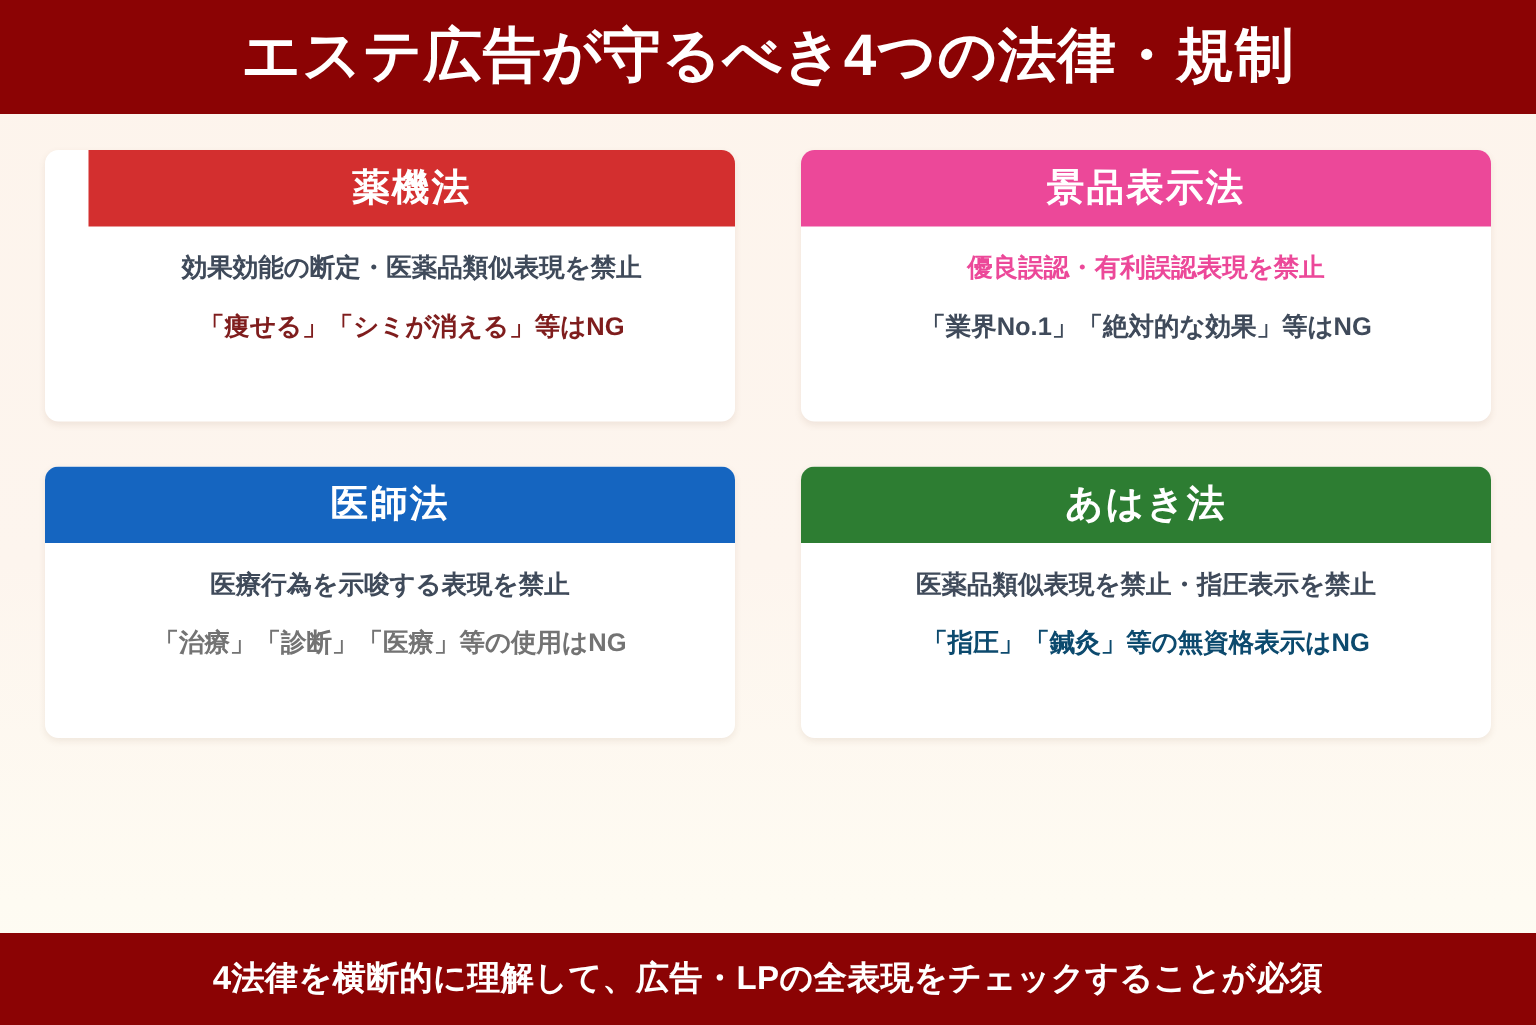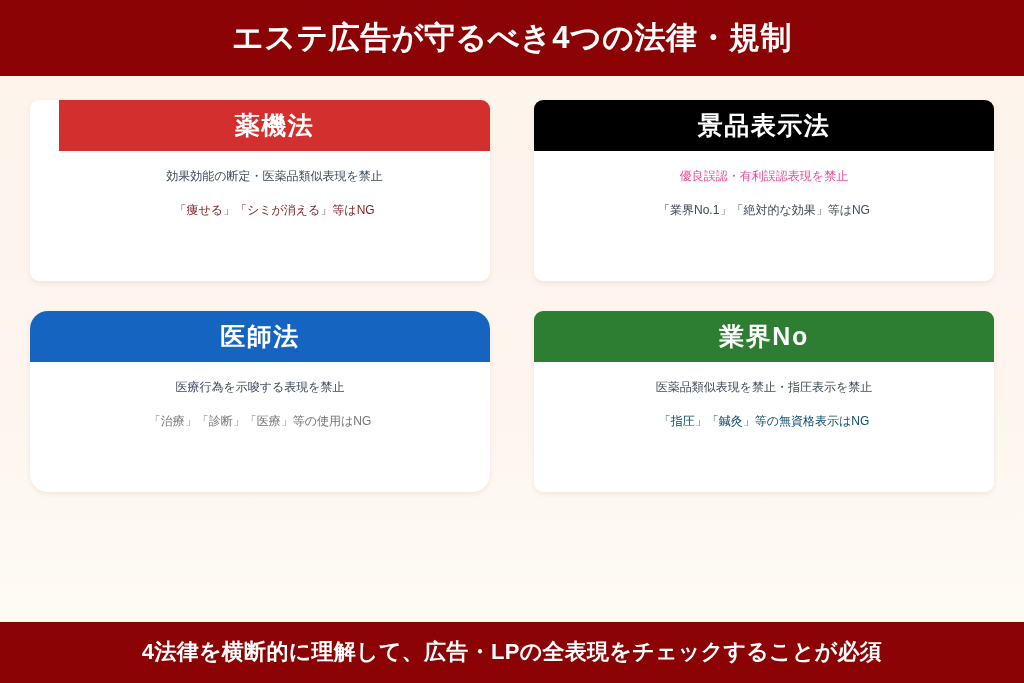--- a/index.html
+++ b/index.html
@@ -30,21 +30,21 @@
     flex: 0 0 76px;
     height: 76px;
     background: #8B0304;
     display: flex;
     align-items: center;
     justify-content: center;
     overflow: hidden;
   }
   .header-title {
     color: #FFFFFF;
-    font-size: 31px;
+    font-size: 39px;
     font-weight: bold;
     letter-spacing: 0.5px;
     line-height: 1.1;
     text-align: center;
     white-space: nowrap;
   }
 
   
   .cards-area {
     flex: 1 1 auto;
@@ -83,24 +83,25 @@
     white-space: nowrap;
   }
   .card-body {
     flex: 1 1 auto;
     padding: 19px 14px 0 14px;
     box-sizing: border-box;
     text-align: center;
   }
   .card-line {
     color: #3F4A5A;
-    font-size: 12px;
+    font-size: 17px;
     line-height: 1;
     margin: 0 0 22px 0;
     white-space: nowrap;
+    font-weight: bold;
   }
   .card-line:last-child {
     margin-bottom: 0;
   }
 
   
   .footer-band {
     flex: 0 0 61px;
     height: 61px;
     background: #8B0304;
@@ -135,42 +136,42 @@
         <div class="card-header" style="background: rgb(211, 47, 47);">
           <span class="card-header-title">薬機法</span>
         </div>
         <div class="card-body">
           <p class="card-line" style="color: rgb(63, 74, 90);">効果効能の断定・医薬品類似表現を禁止</p>
           <p class="card-line" style="color: #7f1d1d;">「痩せる」「シミが消える」等はNG</p>
         </div>
       </div>
 
       <div class="law-card" style="background: rgb(255, 255, 255);">
-        <div class="card-header" style="background: #000000;">
+        <div class="card-header" style="background: #ec4899;">
           <span class="card-header-title">景品表示法</span>
         </div>
         <div class="card-body">
           <p class="card-line" style="color: #ec4899;">優良誤認・有利誤認表現を禁止</p>
           <p class="card-line" style="color: rgb(63, 74, 90);">「業界No.1」「絶対的な効果」等はNG</p>
         </div>
       </div>
 
-      <div class="law-card" style="background: rgb(255, 255, 255); border-radius: 18px;">
+      <div class="law-card" style="background: rgb(255, 255, 255);">
         <div class="card-header" style="background: rgb(21, 101, 192);">
           <span class="card-header-title">医師法</span>
         </div>
         <div class="card-body">
           <p class="card-line" style="color: rgb(63, 74, 90);">医療行為を示唆する表現を禁止</p>
           <p class="card-line" style="color: #737373;">「治療」「診断」「医療」等の使用はNG</p>
         </div>
       </div>
 
       <div class="law-card" style="background: rgb(255, 255, 255);">
         <div class="card-header" style="background: rgb(45, 125, 50);">
-          <span class="card-header-title">業界No</span>
+          <span class="card-header-title">あはき法</span>
         </div>
         <div class="card-body">
           <p class="card-line" style="color: rgb(63, 74, 90);">医薬品類似表現を禁止・指圧表示を禁止</p>
           <p class="card-line" style="color: #0c4a6e;">「指圧」「鍼灸」等の無資格表示はNG</p>
         </div>
       </div>
 
     </div>
   </div>
 

